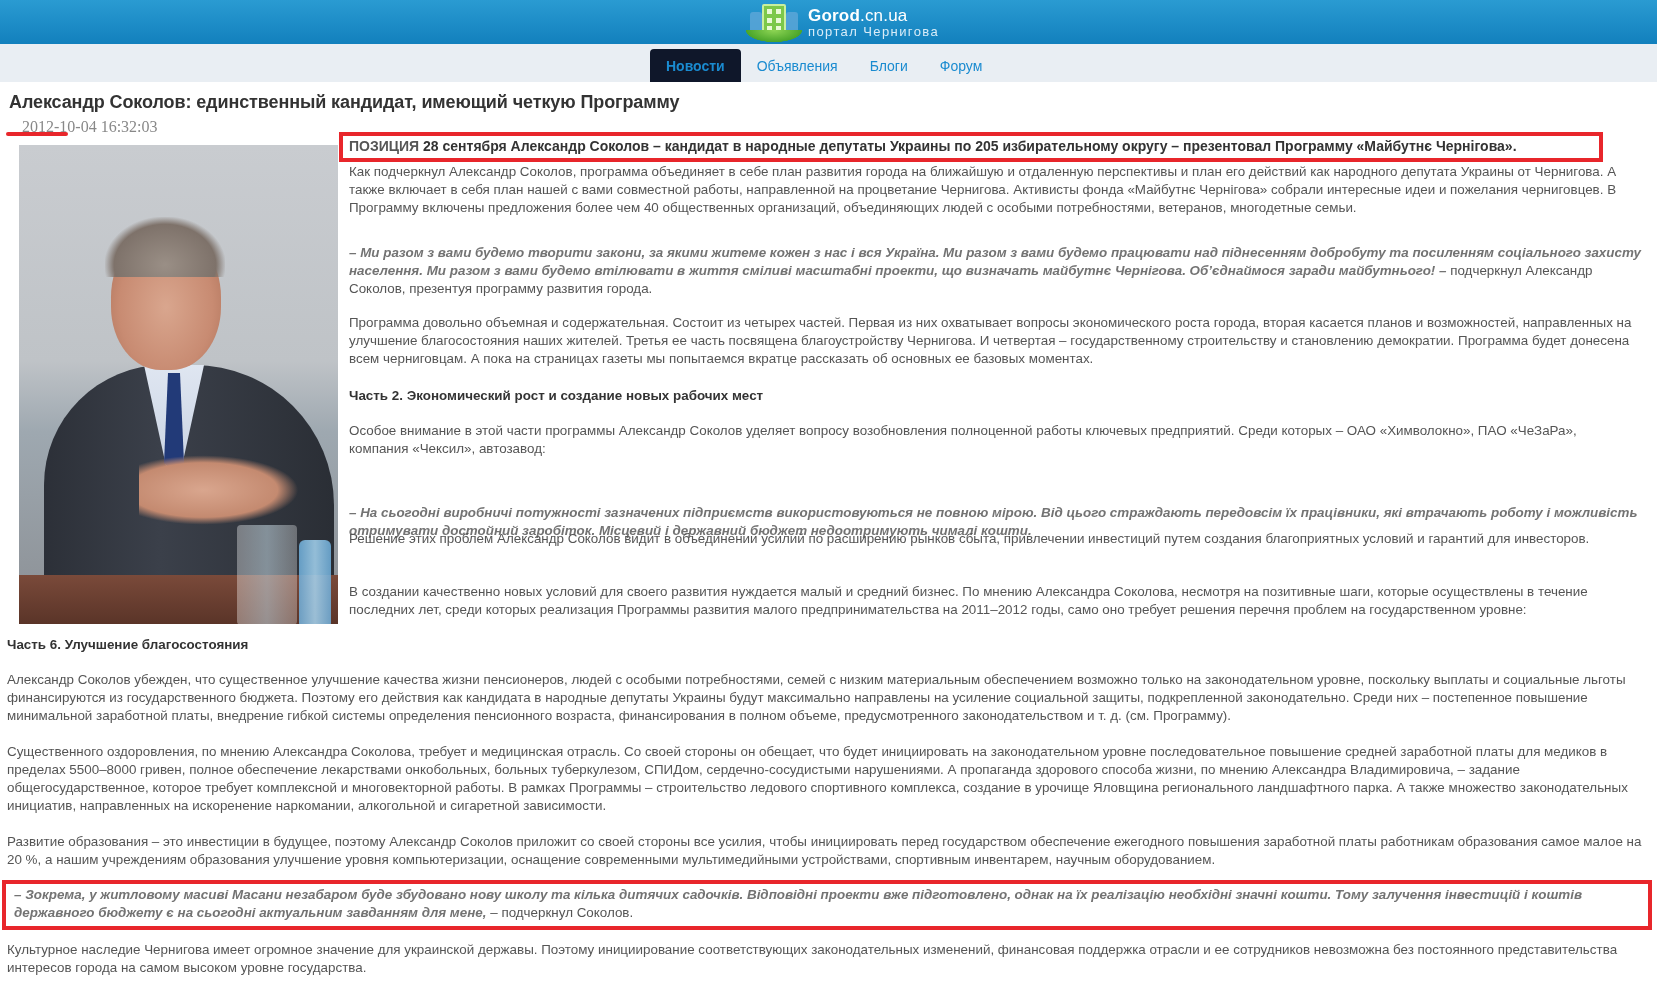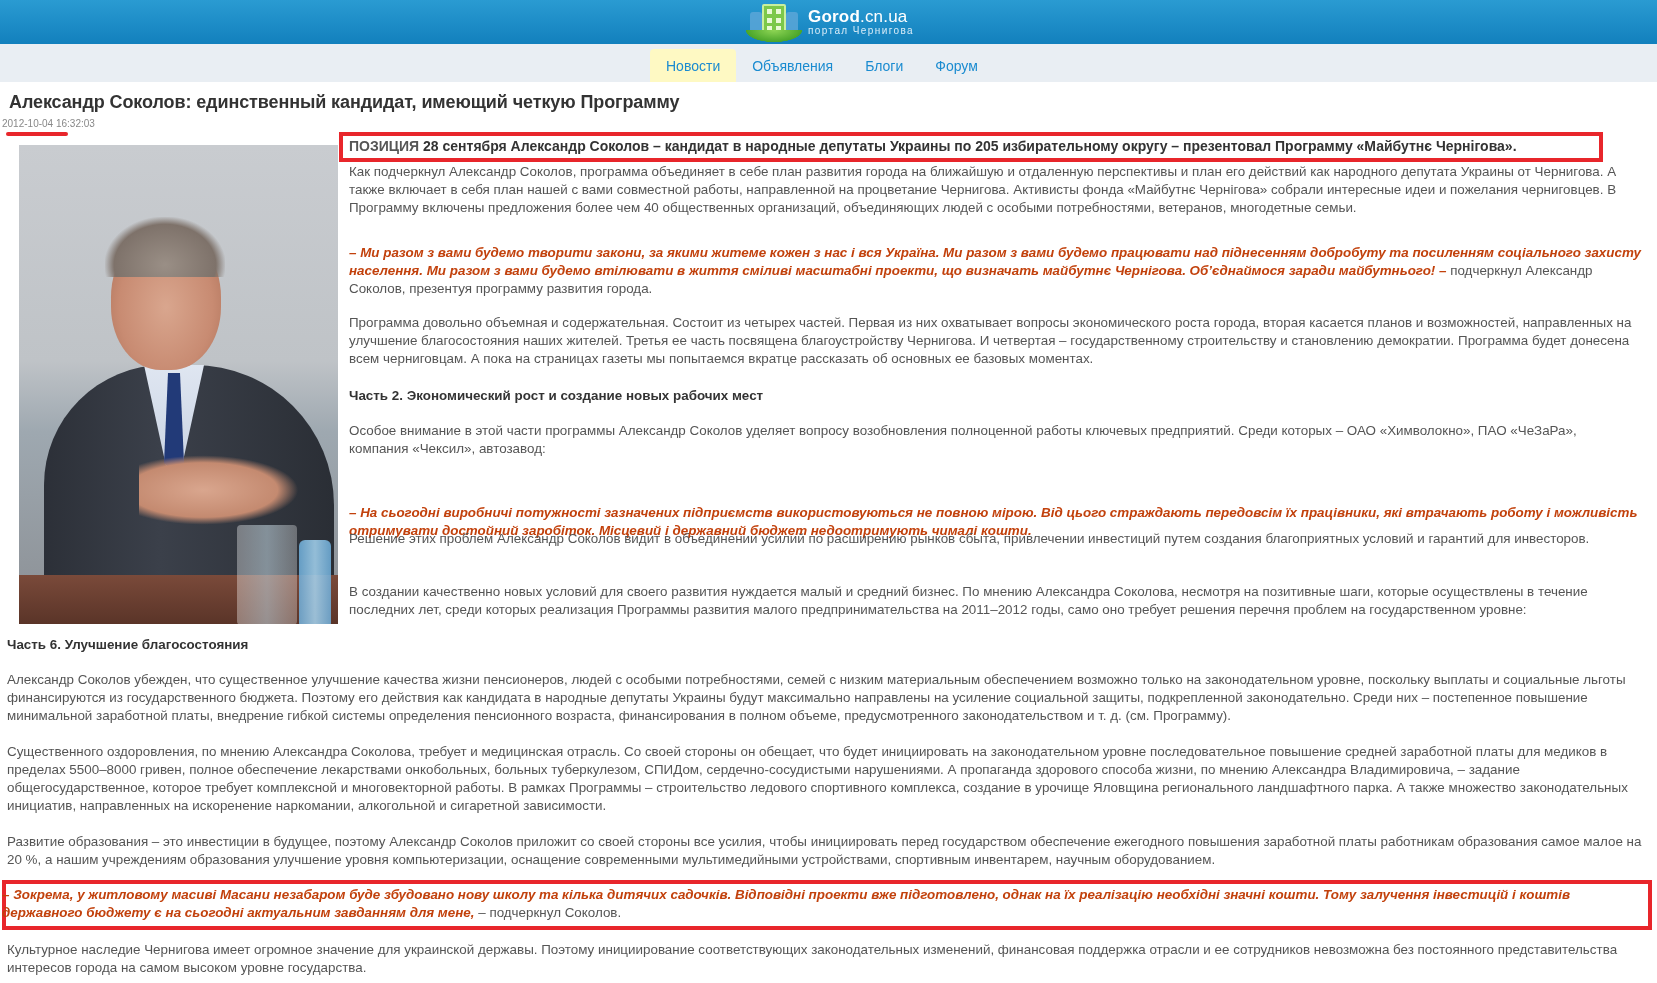--- a/index.html
+++ b/index.html
@@ -24,40 +24,40 @@
     }
     .logo-mark .bld i {
       position: absolute; width: 5px; height: 5px; background: #e9f9d6;
     }
     .logo-mark .side {
       position: absolute; top: 10px; width: 12px; height: 22px; background: #5fa8d8; border-radius: 3px; opacity: .8;
     }
     .logo-text { margin-left: 6px; color: #fff; line-height: 1; }
     .logo-text .name { font-size: 17px; font-weight: bold; letter-spacing: .2px; }
     .logo-text .name span { font-weight: normal; margin-top: 40px; }
-    .logo-text .sub { font-size: 10px; letter-spacing: 1.4px; margin-top: 1px; color: #d8ecf8; }
+    .logo-text .sub { font-size: 13px; letter-spacing: 1.4px; margin-top: 1px; color: #d8ecf8; }
 
     .navbar {
       position: absolute; left: 0; top: 44px; width: 1657px; height: 38px; background: #e9eef3;
     }
     .nav {
       position: absolute; left: 650px; top: 5px; display: flex; height: 33px;
     }
     .nav-item {
       font-size: 14px; color: #1a8bd0; padding: 0 16px; line-height: 34px; height: 33px;
       border-radius: 4px 4px 0 0; cursor: pointer;
     }
-    .nav-item.active { background: #fef9c3; font-weight: normal; }
+    .nav-item.active { background: #0f172a; font-weight: bold; }
 
     .title {
       position: absolute; left: 9px; top: 92px; font-size: 18px; font-weight: bold; color: #333;
       letter-spacing: -.1px;
     }
     .date {
-      position: absolute; left: 2px; top: 118px; font-size: 10px; color: #888;
+      position: absolute; left: 22px; top: 118px; font-size: 16px; color: #888; font-family: Liberation Serif, serif;
     }
     .date-mark {
       position: absolute; left: 6px; top: 132px; width: 62px; height: 4px; background: #e8262b; border-radius: 2px;
     }
 
     .photo {
       position: absolute; left: 19px; top: 145px; width: 319px; height: 479px; overflow: hidden;
       background: linear-gradient(180deg, #c9ccd0 0%, #bfc3c7 45%, #9ea8b0 60%, #8b8f94 100%);
     }
     .photo .head {
@@ -96,21 +96,21 @@
       position: absolute; left: 280px; top: 395px; width: 32px; height: 85px;
       background: linear-gradient(90deg, #6fb0dd, #a6d6f3, #6fb0dd); border-radius: 6px 6px 2px 2px; opacity: .85;
     }
     .photo .hands {
       position: absolute; left: 120px; top: 310px; width: 160px; height: 70px;
       background: radial-gradient(ellipse at 40% 50%, #d9a68e 0%, #c48a70 55%, transparent 70%);
     }
 
     .body-text { font-family: "Liberation Sans", sans-serif; font-size: 13.4px; color: #555; line-height: 18px; }
     .p { position: absolute; }
-    .quote { font-weight: bold; font-style: italic; color: #c2410c; }
+    .quote { font-weight: bold; font-style: italic; color: #737373; }
 
     .lead-box {
       position: absolute; left: 339px; top: 132px; width: 1264px; height: 30px;
       border: 4px solid #e8262b;
     }
     .lead {
       position: absolute; left: 349px; top: 136px; font-size: 14px; font-weight: bold; color: #333; white-space: nowrap;
       line-height: 20px;
     }
     .lead .tag { font-weight: bold; color: #555; }
@@ -199,19 +199,19 @@
 
   <p class="p h2" style="left:7px;top:636px;width:600px;">Часть 6. Улучшение благосостояния</p>
 
   <p class="p" style="left:7px;top:671px;width:1640px;">Александр Соколов убежден, что существенное улучшение качества жизни пенсионеров, людей с особыми потребностями, семей с низким материальным обеспечением возможно только на законодательном уровне, поскольку выплаты и социальные льготы финансируются из государственного бюджета. Поэтому его действия как кандидата в народные депутаты Украины будут максимально направлены на усиление социальной защиты, подкрепленной законодательно. Среди них – постепенное повышение минимальной заработной платы, внедрение гибкой системы определения пенсионного возраста, финансирования в полном объеме, предусмотренного законодательством  и т. д. (см. Программу).</p>
 
   <p class="p" style="left:7px;top:743px;width:1640px;">Существенного оздоровления, по мнению Александра Соколова, требует и медицинская отрасль. Со своей стороны он обещает, что будет инициировать на законодательном уровне последовательное повышение средней заработной платы для медиков в пределах 5500–8000 гривен, полное обеспечение лекарствами онкобольных, больных туберкулезом, СПИДом, сердечно-сосудистыми нарушениями. А пропаганда здорового способа жизни, по мнению Александра Владимировича, – задание общегосударственное, которое требует комплексной и многовекторной работы. В рамках Программы – строительство ледового спортивного комплекса, создание в урочище Яловщина регионального ландшафтного парка. А также множество законодательных инициатив, направленных на искоренение наркомании, алкогольной и сигаретной зависимости.</p>
 
   <p class="p" style="left:7px;top:833px;width:1640px;">Развитие образования – это инвестиции в будущее, поэтому Александр Соколов приложит со своей стороны все усилия, чтобы инициировать перед государством обеспечение  ежегодного повышения заработной платы работникам образования самое малое на 20 %, а нашим учреждениям образования улучшение уровня компьютеризации, оснащение современными мультимедийными устройствами, спортивным инвентарем, научным оборудованием.</p>
 
   <div class="box2"></div>
-  <p class="p" style="left:2px;top:886px;width:1642px;">
+  <p class="p" style="left:14px;top:886px;width:1642px;">
     <span class="quote">– Зокрема,  у житловому  масиві Масани незабаром буде збудовано нову школу та кілька дитячих садочків. Відповідні проекти вже підготовлено, однак на їх реалізацію необхідні значні кошти. Тому залучення інвестицій і коштів державного бюджету є на сьогодні актуальним завданням для мене,</span>
     <span>– подчеркнул Соколов.</span>
   </p>
 
   <p class="p" style="left:7px;top:941px;width:1640px;">Культурное наследие Чернигова имеет огромное значение для украинской державы. Поэтому инициирование соответствующих законодательных изменений, финансовая поддержка отрасли и ее сотрудников невозможна без постоянного представительства интересов города на самом высоком уровне государства.</p>
 </div>
 
 </body></html>

